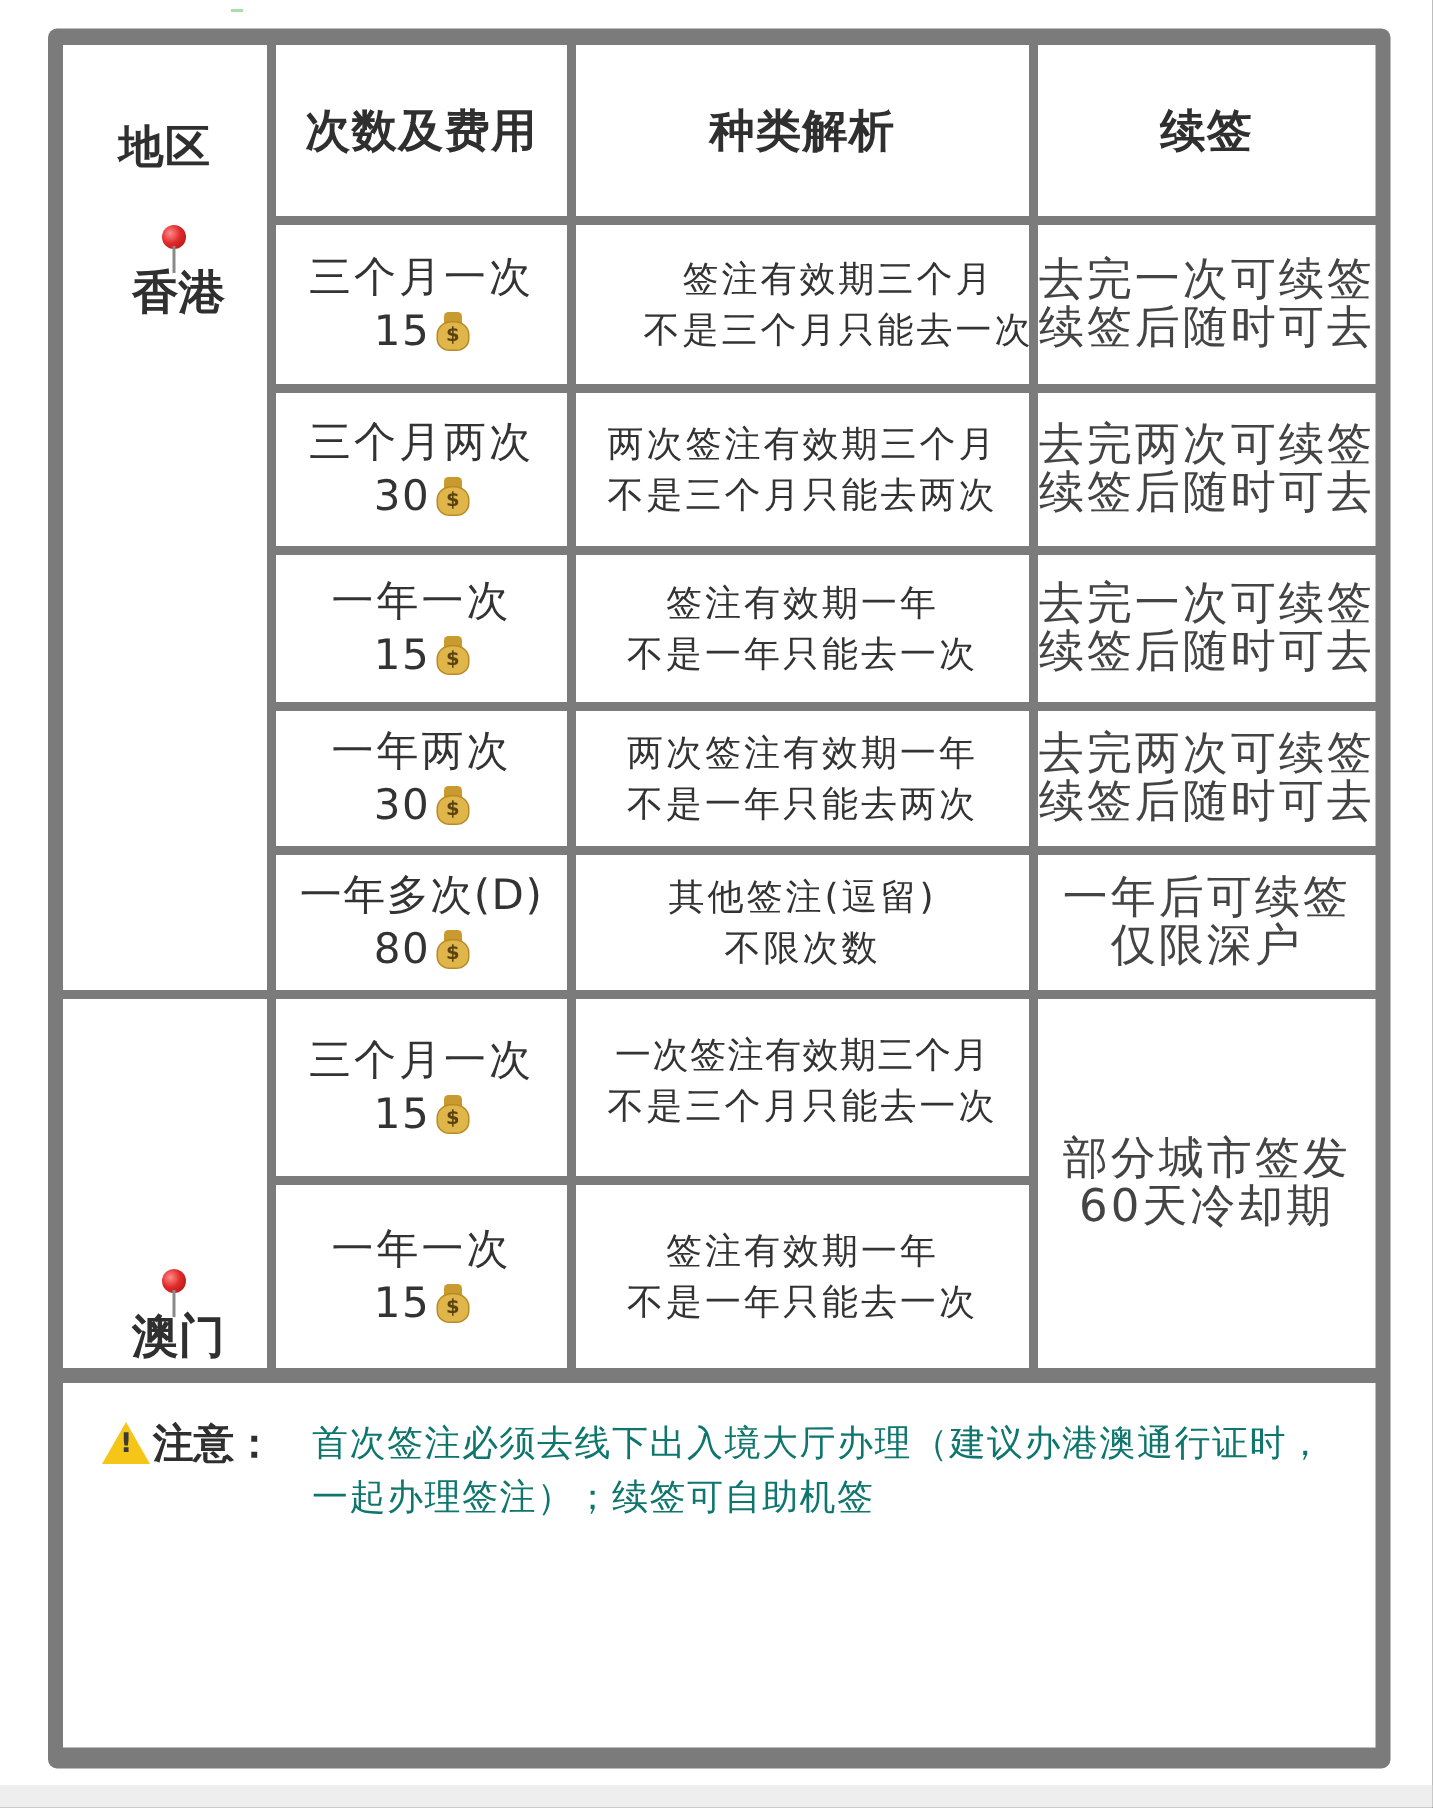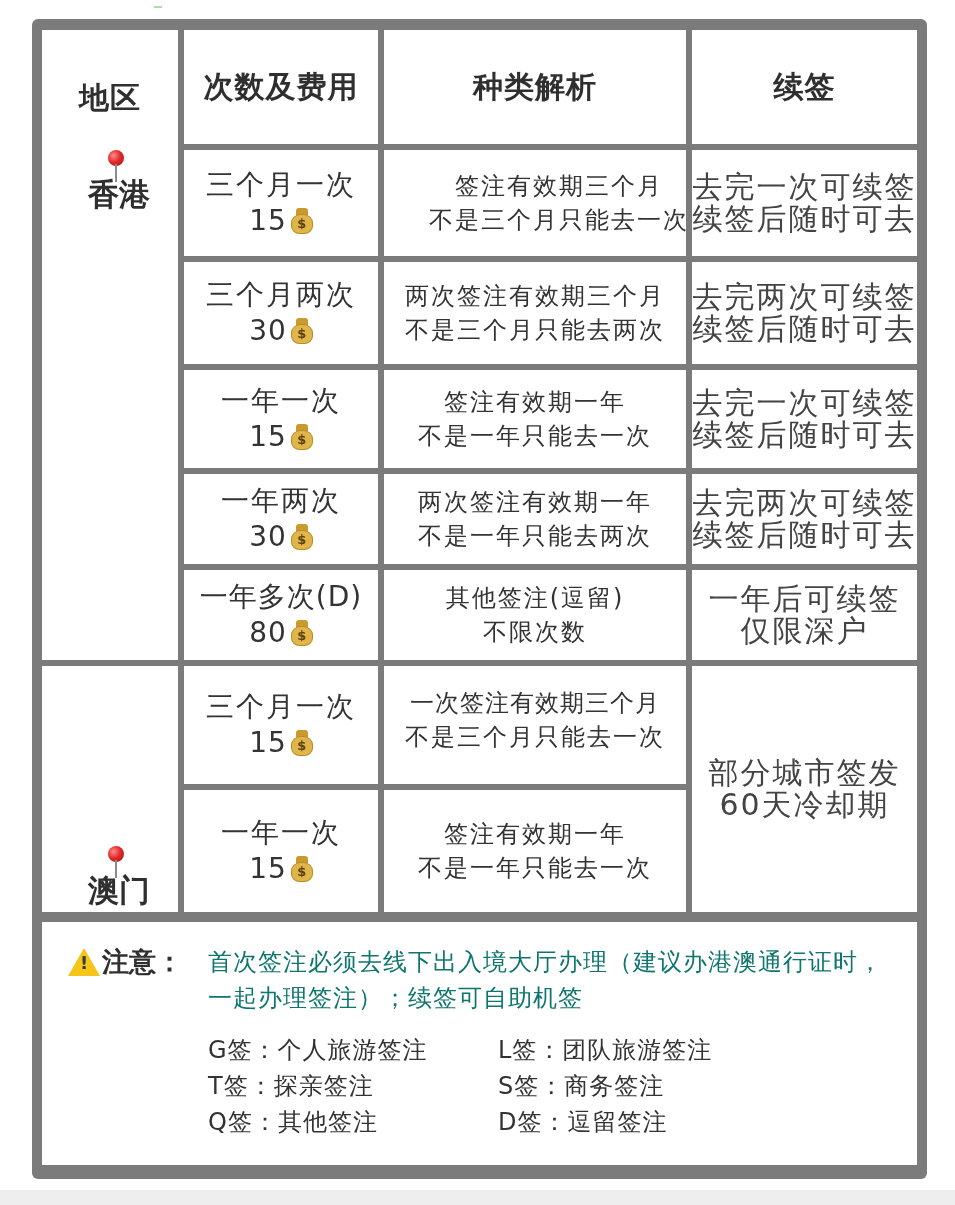--- a/index.html
+++ b/index.html
@@ -206,23 +206,15 @@
 </div>
 
 <div class="note">
   <div class="note-title">
     <span class="warn">
         <span>!</span>
       </span>
     <span>注意：</span>
   </div>
   <div class="note-text">首次签注必须去线下出入境大厅办理（建议办港澳通行证时，一起办理签注）；续签可自助机签</div>
-  <div class="legend">
-    <div>G签：个人旅游签注</div>
-    <div>L签：团队旅游签注</div>
-    <div>T签：探亲签注</div>
-    <div>S签：商务签注</div>
-    <div>Q签：其他签注</div>
-    <div>D签：逗留签注</div>
-  </div>
 </div>
 
 <div class="bottom-band"></div>
 
 </body></html>

